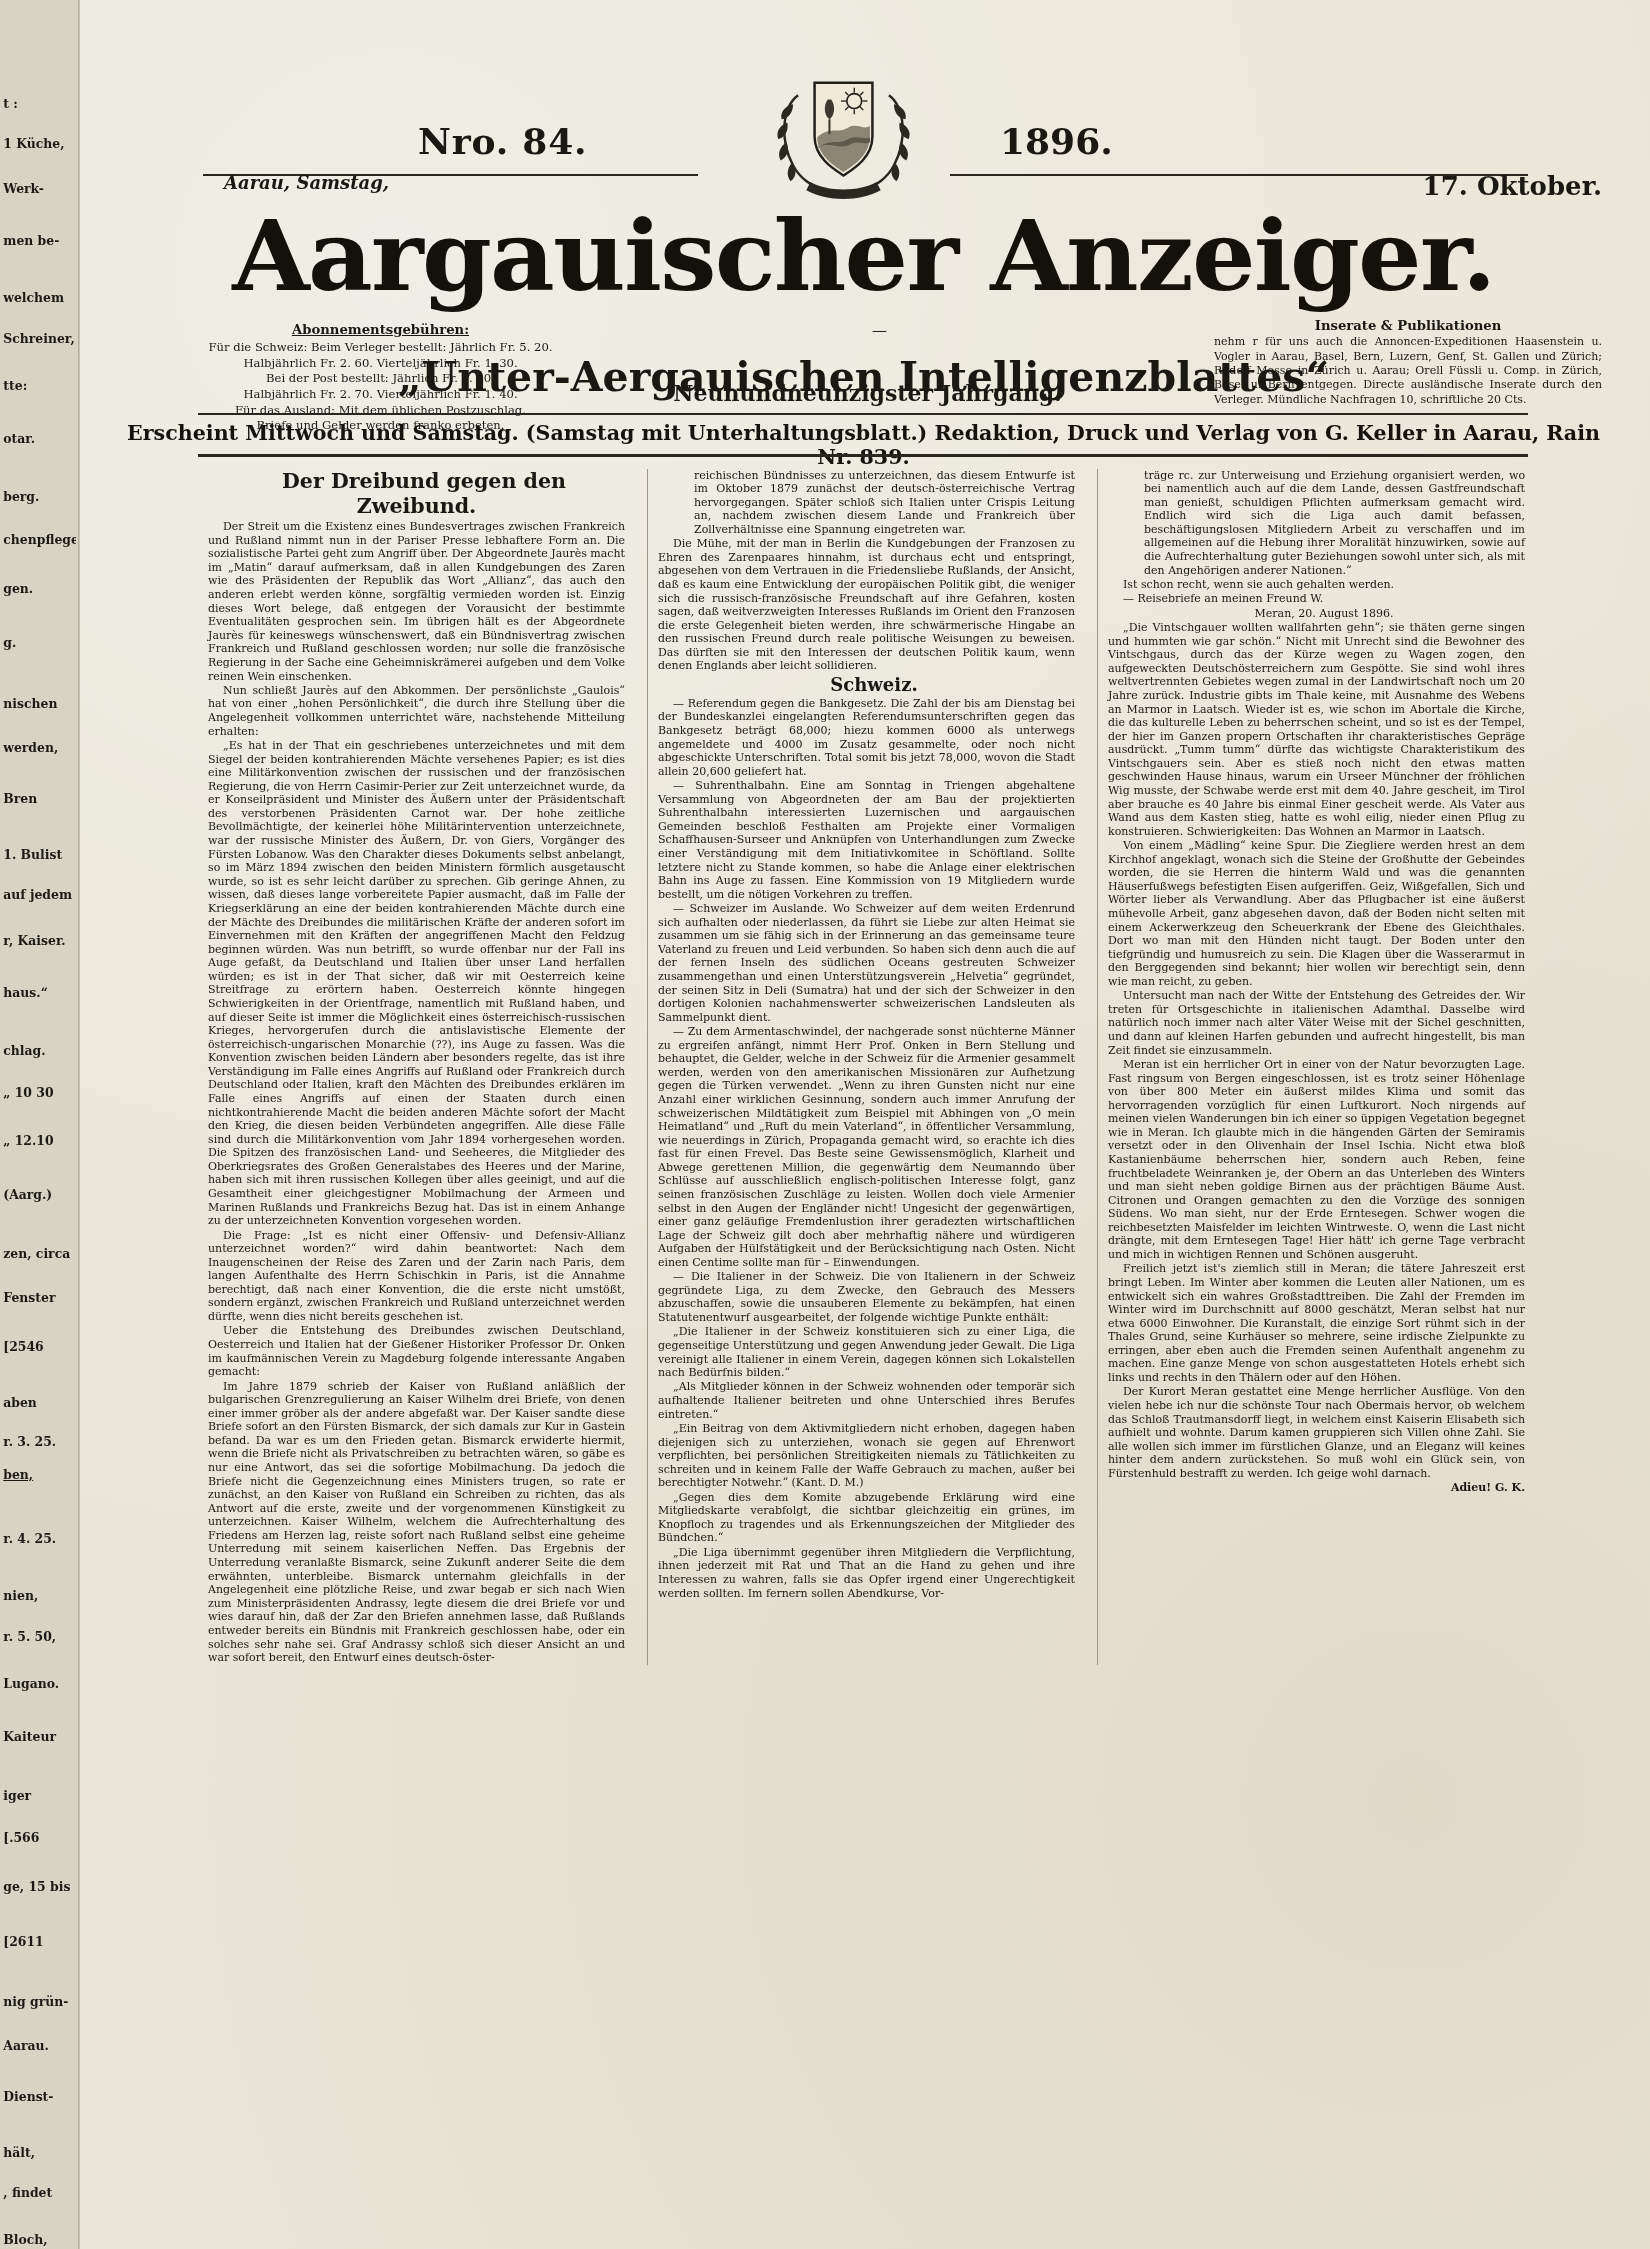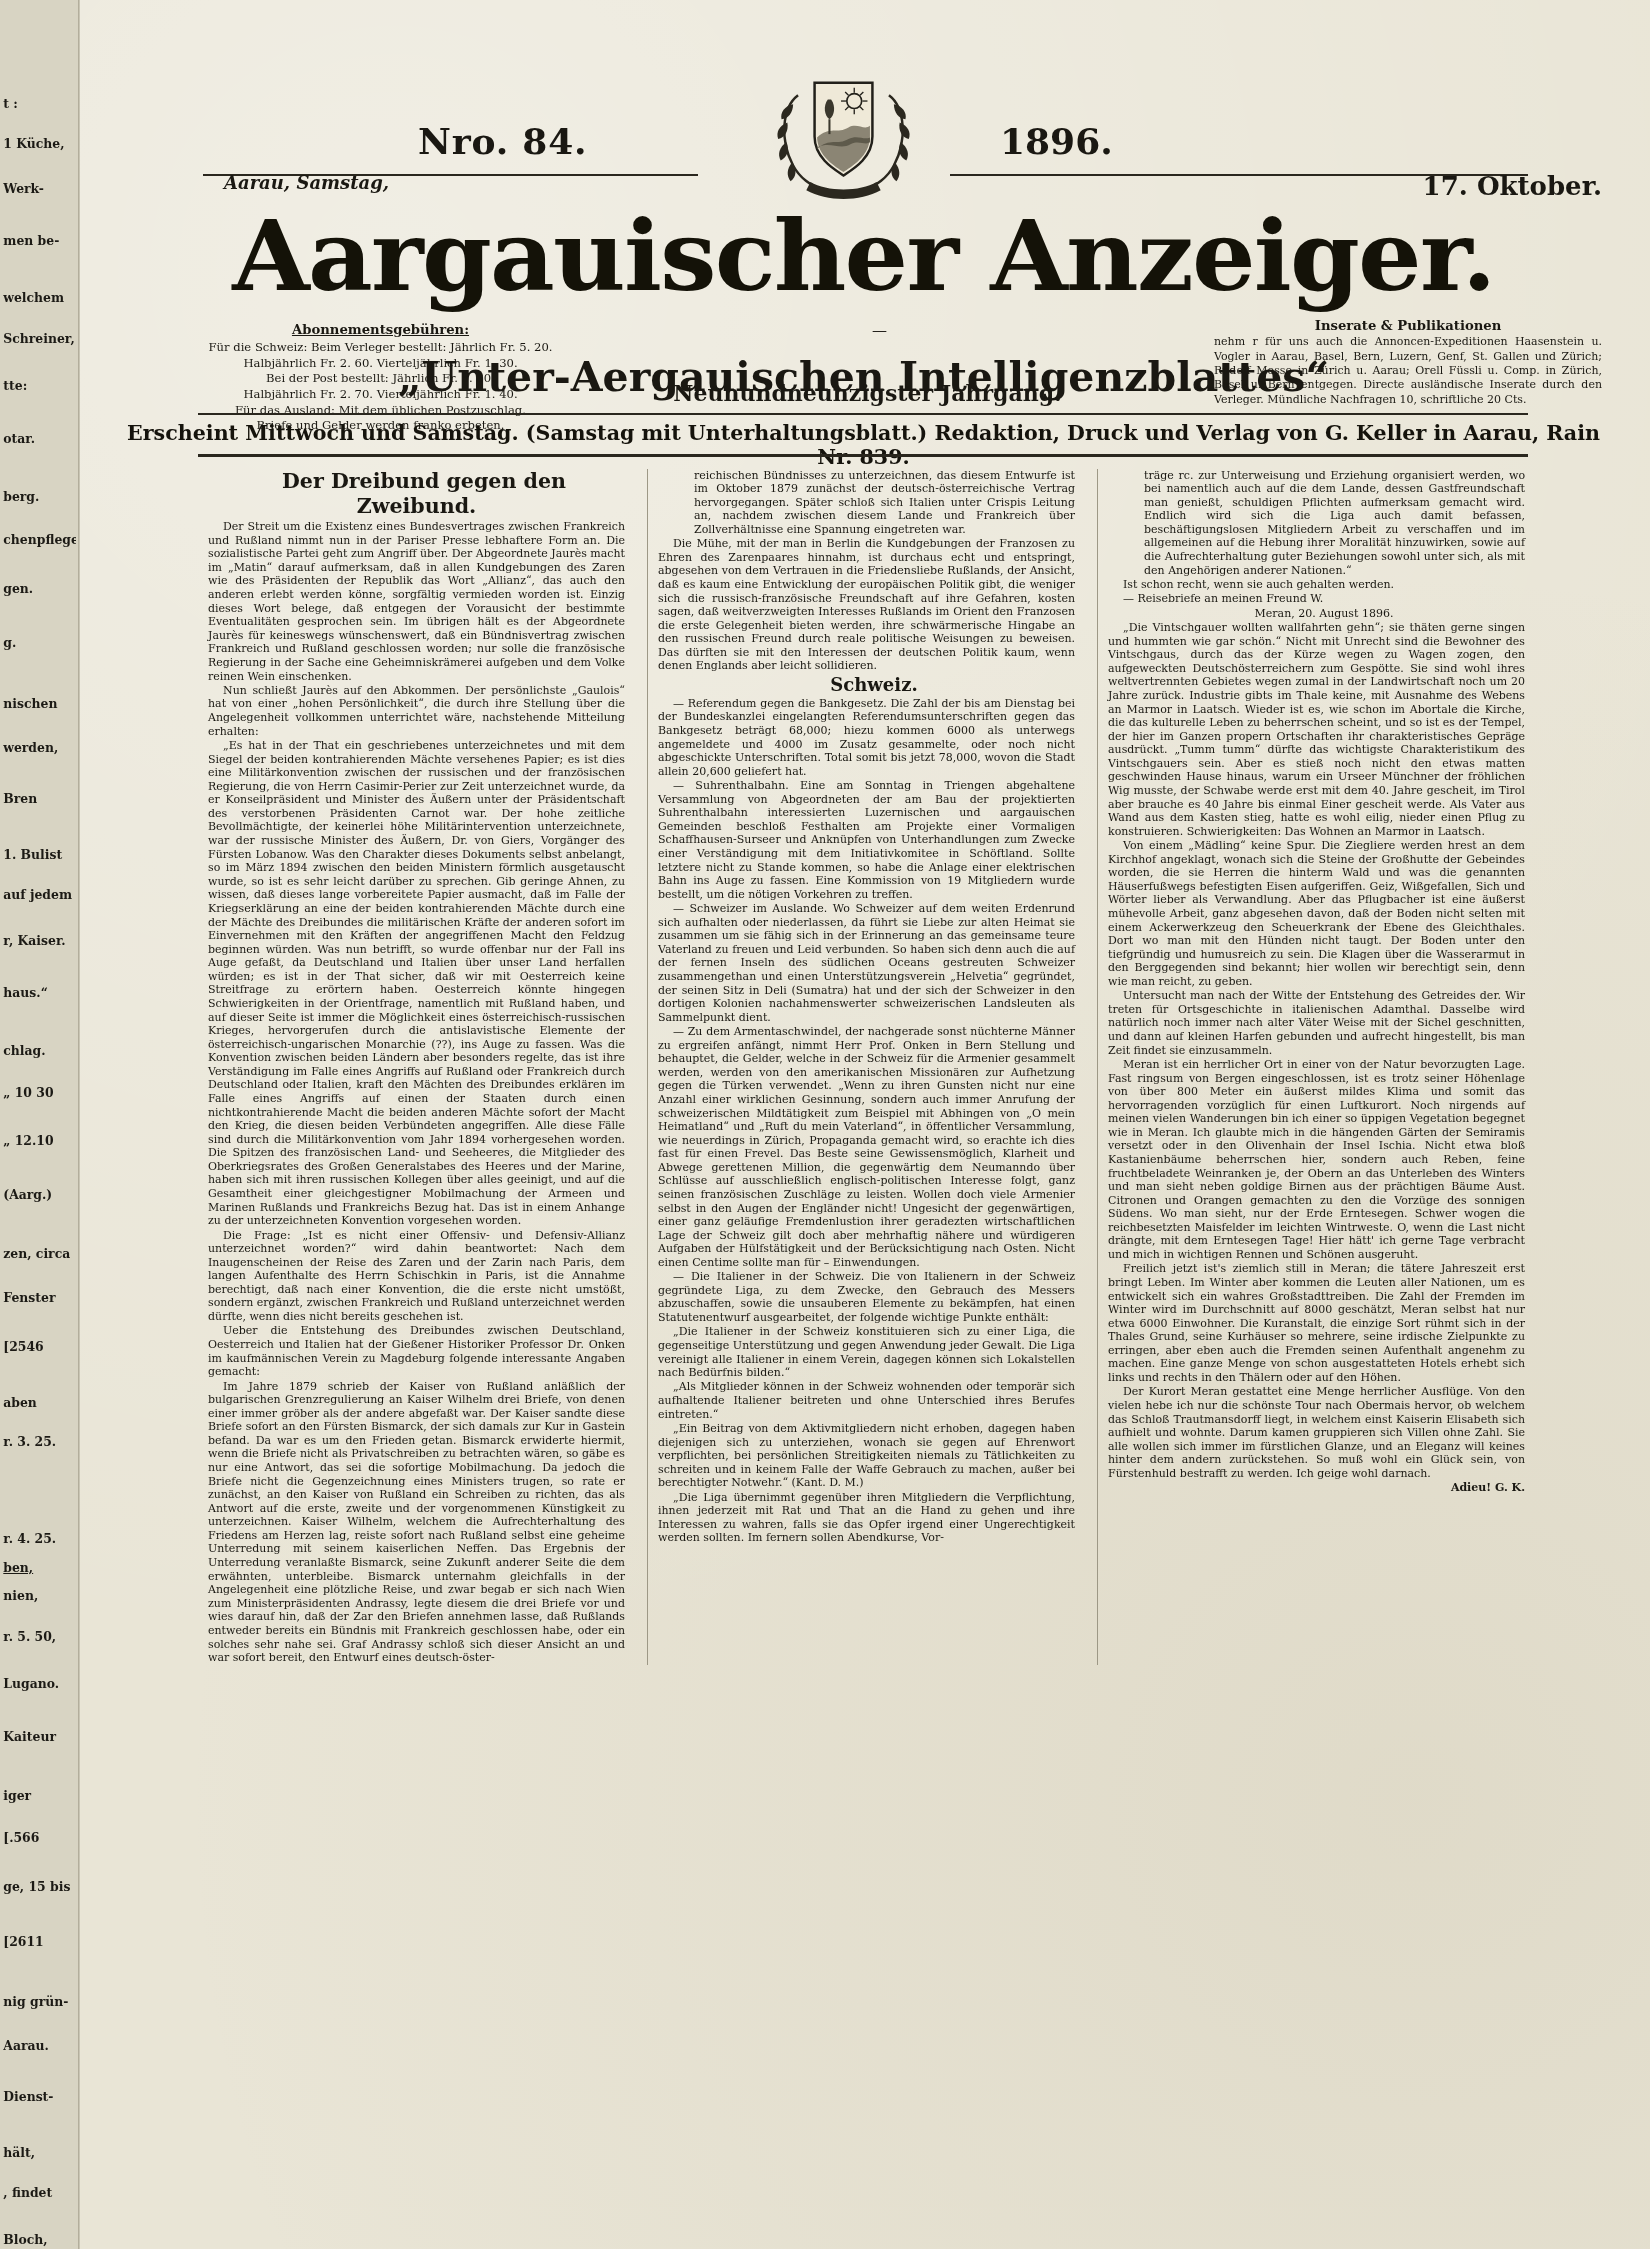--- a/index.html
+++ b/index.html
@@ -282,21 +282,21 @@
       <div class="frag" style="top: 986px;">haus.“</div>
       <div class="frag" style="top: 1044px;">chlag.</div>
       <div class="frag" style="top: 1086px;">„ 10 30</div>
       <div class="frag" style="top: 1134px;">„ 12.10</div>
       <div class="frag" style="top: 1188px;">(Aarg.)</div>
       <div class="frag" style="top: 1247px;">zen, circa</div>
       <div class="frag" style="top: 1291px;">Fenster</div>
       <div class="frag" style="top: 1340px;">[2546</div>
       <div class="frag" style="top: 1396px;">aben</div>
       <div class="frag" style="top: 1435px;">r. 3. 25.</div>
-      <div class="frag" style="top: 1561px; text-decoration: underline;">ben,</div>
+      <div class="frag" style="top: 1468px; text-decoration: underline;">ben,</div>
       <div class="frag" style="top: 1532px;">r. 4. 25.</div>
       <div class="frag" style="top: 1589px;">nien,</div>
       <div class="frag" style="top: 1630px;">r. 5. 50,</div>
       <div class="frag" style="top: 1677px;">Lugano.</div>
       <div class="frag" style="top: 1730px;">Kaiteur</div>
       <div class="frag" style="top: 1789px;">iger</div>
       <div class="frag" style="top: 1831px;">[.566</div>
       <div class="frag" style="top: 1880px;">ge, 15 bis</div>
       <div class="frag" style="top: 1935px;">[2611</div>
       <div class="frag" style="top: 1995px;">nig grün-</div>
@@ -407,20 +407,21 @@
             <p class="">Die Mühe, mit der man in Berlin die Kundgebungen der Franzosen zu Ehren des Zarenpaares hinnahm, ist durchaus echt und entspringt, abgesehen von dem Vertrauen in die Friedensliebe Rußlands, der Ansicht, daß es kaum eine Entwicklung der europäischen Politik gibt, die weniger sich die russisch-französische Freundschaft auf ihre Gefahren, kosten sagen, daß weitverzweigten Interesses Rußlands im Orient den Franzosen die erste Gelegenheit bieten werden, ihre schwärmerische Hingabe an den russischen Freund durch reale politische Weisungen zu beweisen. Das dürften sie mit den Interessen der deutschen Politik kaum, wenn denen Englands aber leicht sollidieren.</p>
             <p class="sec-head">Schweiz.</p>
             <p class="dashlead">Referendum gegen die Bankgesetz. Die Zahl der bis am Dienstag bei der Bundeskanzlei eingelangten Referendumsunterschriften gegen das Bankgesetz beträgt 68,000; hiezu kommen 6000 als unterwegs angemeldete und 4000 im Zusatz gesammelte, oder noch nicht abgeschickte Unterschriften. Total somit bis jetzt 78,000, wovon die Stadt allein 20,600 geliefert hat.</p>
             <p class="dashlead">Suhrenthalbahn. Eine am Sonntag in Triengen abgehaltene Versammlung von Abgeordneten der am Bau der projektierten Suhrenthalbahn interessierten Luzernischen und aargauischen Gemeinden beschloß Festhalten am Projekte einer Vormaligen Schaffhausen-Surseer und Anknüpfen von Unterhandlungen zum Zwecke einer Verständigung mit dem Initiativkomitee in Schöftland. Sollte letztere nicht zu Stande kommen, so habe die Anlage einer elektrischen Bahn ins Auge zu fassen. Eine Kommission von 19 Mitgliedern wurde bestellt, um die nötigen Vorkehren zu treffen.</p>
             <p class="dashlead">Schweizer im Auslande. Wo Schweizer auf dem weiten Erdenrund sich aufhalten oder niederlassen, da führt sie Liebe zur alten Heimat sie zusammen um sie fähig sich in der Erinnerung an das gemeinsame teure Vaterland zu freuen und Leid verbunden. So haben sich denn auch die auf der fernen Inseln des südlichen Oceans gestreuten Schweizer zusammengethan und einen Unterstützungsverein „Helvetia“ gegründet, der seinen Sitz in Deli (Sumatra) hat und der sich der Schweizer in den dortigen Kolonien nachahmenswerter schweizerischen Landsleuten als Sammelpunkt dient.</p>
             <p class="dashlead">Zu dem Armentaschwindel, der nachgerade sonst nüchterne Männer zu ergreifen anfängt, nimmt Herr Prof. Onken in Bern Stellung und behauptet, die Gelder, welche in der Schweiz für die Armenier gesammelt werden, werden von den amerikanischen Missionären zur Aufhetzung gegen die Türken verwendet. „Wenn zu ihren Gunsten nicht nur eine Anzahl einer wirklichen Gesinnung, sondern auch immer Anrufung der schweizerischen Mildtätigkeit zum Beispiel mit Abhingen von „O mein Heimatland“ und „Ruft du mein Vaterland“, in öffentlicher Versammlung, wie neuerdings in Zürich, Propaganda gemacht wird, so erachte ich dies fast für einen Frevel. Das Beste seine Gewissensmöglich, Klarheit und Abwege gerettenen Million, die gegenwärtig dem Neumanndo über Schlüsse auf ausschließlich englisch-politischen Interesse folgt, ganz seinen französischen Zuschläge zu leisten. Wollen doch viele Armenier selbst in den Augen der Engländer nicht! Ungesicht der gegenwärtigen, einer ganz geläufige Fremdenlustion ihrer geradezten wirtschaftlichen Lage der Schweiz gilt doch aber mehrhaftig nähere und würdigeren Aufgaben der Hülfstätigkeit und der Berücksichtigung nach Osten. Nicht einen Centime sollte man für – Einwendungen.</p>
             <p class="dashlead">Die Italiener in der Schweiz. Die von Italienern in der Schweiz gegründete Liga, zu dem Zwecke, den Gebrauch des Messers abzuschaffen, sowie die unsauberen Elemente zu bekämpfen, hat einen Statutenentwurf ausgearbeitet, der folgende wichtige Punkte enthält:</p>
             <p class="">„Die Italiener in der Schweiz konstituieren sich zu einer Liga, die gegenseitige Unterstützung und gegen Anwendung jeder Gewalt. Die Liga vereinigt alle Italiener in einem Verein, dagegen können sich Lokalstellen nach Bedürfnis bilden.“</p>
             <p class="">„Als Mitglieder können in der Schweiz wohnenden oder temporär sich aufhaltende Italiener beitreten und ohne Unterschied ihres Berufes eintreten.“</p>
             <p class="">„Ein Beitrag von dem Aktivmitgliedern nicht erhoben, dagegen haben diejenigen sich zu unterziehen, wonach sie gegen auf Ehrenwort verpflichten, bei persönlichen Streitigkeiten niemals zu Tätlichkeiten zu schreiten und in keinem Falle der Waffe Gebrauch zu machen, außer bei berechtigter Notwehr.“ (Kant. D. M.)</p>
+            <p class="">„Gegen dies dem Komite abzugebende Erklärung wird eine Mitgliedskarte verabfolgt, die sichtbar gleichzeitig ein grünes, im Knopfloch zu tragendes und als Erkennungszeichen der Mitglieder des Bündchen.“</p>
             <p class="">„Die Liga übernimmt gegenüber ihren Mitgliedern die Verpflichtung, ihnen jederzeit mit Rat und That an die Hand zu gehen und ihre Interessen zu wahren, falls sie das Opfer irgend einer Ungerechtigkeit werden sollten. Im fernern sollen Abendkurse, Vor-</p>
           </div>
           <div class="col">
             <p class="noind">träge rc. zur Unterweisung und Erziehung organisiert werden, wo bei namentlich auch auf die dem Lande, dessen Gastfreundschaft man genießt, schuldigen Pflichten aufmerksam gemacht wird. Endlich wird sich die Liga auch damit befassen, beschäftigungslosen Mitgliedern Arbeit zu verschaffen und im allgemeinen auf die Hebung ihrer Moralität hinzuwirken, sowie auf die Aufrechterhaltung guter Beziehungen sowohl unter sich, als mit den Angehörigen anderer Nationen.“</p>
             <p class="">Ist schon recht, wenn sie auch gehalten werden.</p>
             <p class="dashlead">Reisebriefe an meinen Freund W.</p>
             <p class="center">Meran, 20. August 1896.</p>
             <p class="">„Die Vintschgauer wollten wallfahrten gehn“; sie thäten gerne singen und hummten wie gar schön.“ Nicht mit Unrecht sind die Bewohner des Vintschgaus, durch das der Kürze wegen zu Wagen zogen, den aufgeweckten Deutschösterreichern zum Gespötte. Sie sind wohl ihres weltvertrennten Gebietes wegen zumal in der Landwirtschaft noch um 20 Jahre zurück. Industrie gibts im Thale keine, mit Ausnahme des Webens an Marmor in Laatsch. Wieder ist es, wie schon im Abortale die Kirche, die das kulturelle Leben zu beherrschen scheint, und so ist es der Tempel, der hier im Ganzen propern Ortschaften ihr charakteristisches Gepräge ausdrückt. „Tumm tumm“ dürfte das wichtigste Charakteristikum des Vintschgauers sein. Aber es stieß noch nicht den etwas matten geschwinden Hause hinaus, warum ein Urseer Münchner der fröhlichen Wig musste, der Schwabe werde erst mit dem 40. Jahre gescheit, im Tirol aber brauche es 40 Jahre bis einmal Einer gescheit werde. Als Vater aus Wand aus dem Kasten stieg, hatte es wohl eilig, nieder einen Pflug zu konstruieren. Schwierigkeiten: Das Wohnen an Marmor in Laatsch.</p>
             <p class="">Von einem „Mädling“ keine Spur. Die Ziegliere werden hrest an dem Kirchhof angeklagt, wonach sich die Steine der Großhutte der Gebeindes worden, die sie Herren die hinterm Wald und was die genannten Häuserfußwegs befestigten Eisen aufgeriffen. Geiz, Wißgefallen, Sich und Wörter lieber als Verwandlung. Aber das Pflugbacher ist eine äußerst mühevolle Arbeit, ganz abgesehen davon, daß der Boden nicht selten mit einem Ackerwerkzeug den Scheuerkrank der Ebene des Gleichthales. Dort wo man mit den Hünden nicht taugt. Der Boden unter den tiefgründig und humusreich zu sein. Die Klagen über die Wasserarmut in den Berggegenden sind bekannt; hier wollen wir berechtigt sein, denn wie man reicht, zu geben.</p>
             <p class="">Untersucht man nach der Witte der Entstehung des Getreides der. Wir treten für Ortsgeschichte in italienischen Adamthal. Dasselbe wird natürlich noch immer nach alter Väter Weise mit der Sichel geschnitten, und dann auf kleinen Harfen gebunden und aufrecht hingestellt, bis man Zeit findet sie einzusammeln.</p>

